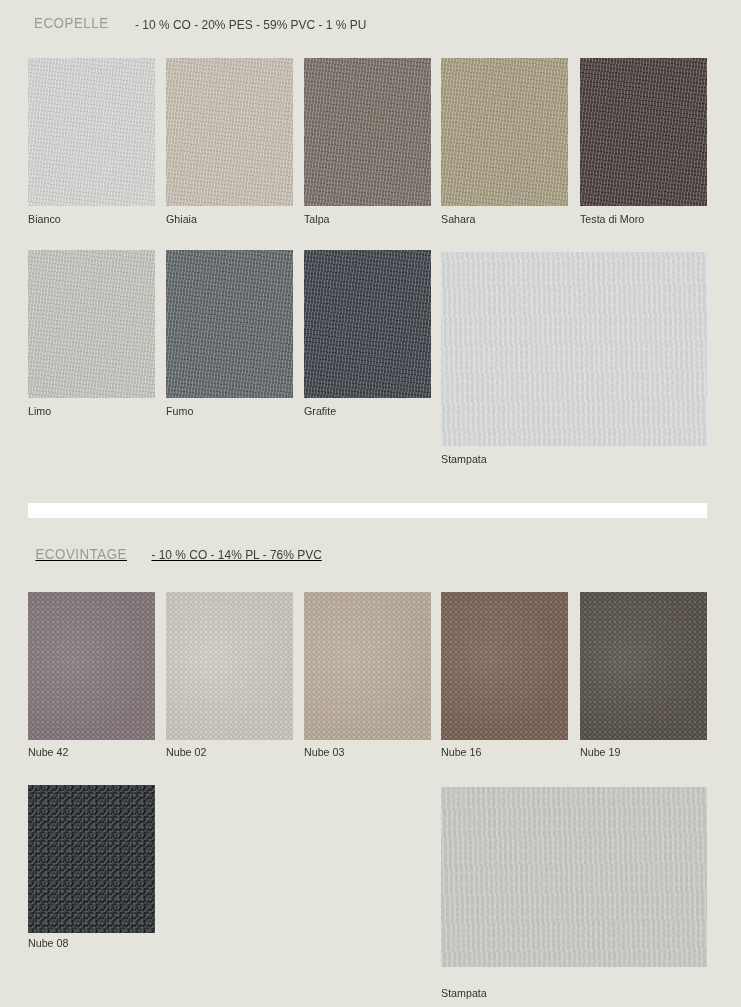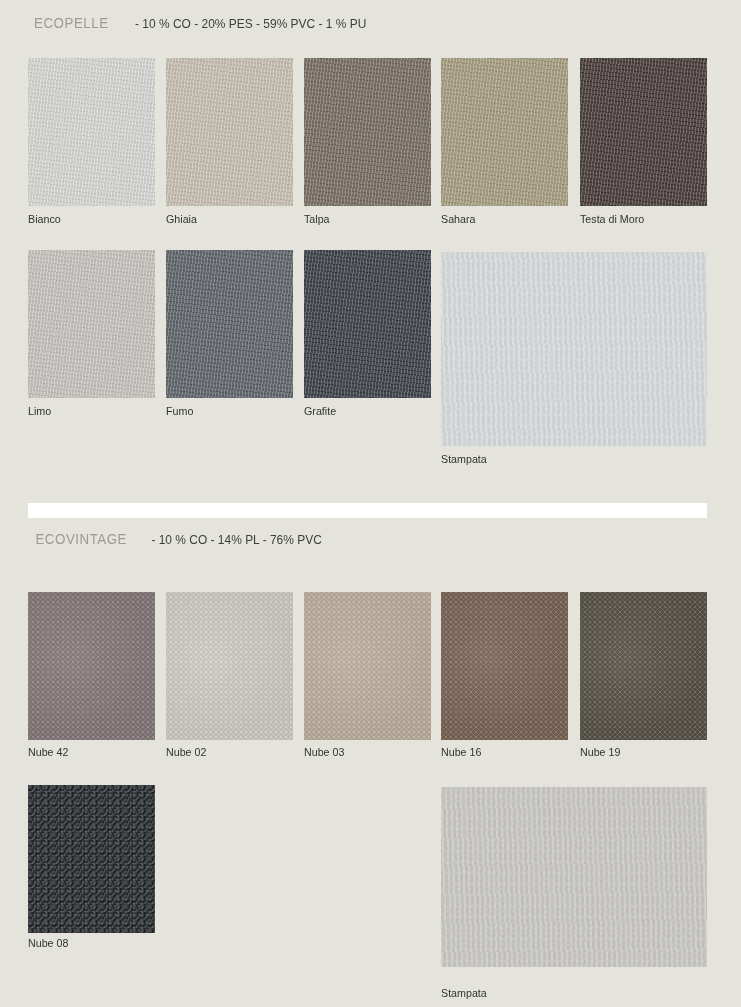--- a/index.html
+++ b/index.html
@@ -125,21 +125,21 @@
     width: 679px;
     height: 15px;
     background: #ffffff;
   }
 </style>
 </head>
 <body>
 
 <div class="page">
 
-  <div class="section-header" style="top:14px;">
+  <div class="section-header" style="top:14px;align-items:flex-end;">
     <span class="section-name">ECOPELLE</span>
     <span class="section-comp">- 10 % CO - 20% PES - 59% PVC - 1 % PU</span>
   </div>
 
 
   <div class="swatch grain-fine" style="left:28px;top:58px;width:127px;height:148px;">
     <div class="fill" style="background:#d5d5d3"></div>
   </div>
   <div class="swatch-label" style="left:28px;top:213px;">Bianco</div>
 
@@ -178,21 +178,21 @@
   </div>
   <div class="swatch-label" style="left:304px;top:405px;">Grafite</div>
 
   <div class="swatch grain-soft" style="left:441px;top:252px;width:266px;height:194px;">
     <div class="fill" style="background:#d7dadb"></div>
   </div>
   <div class="swatch-label" style="left:441px;top:453px;">Stampata</div>
 
   <div class="divider"></div>
 
-  <div class="section-header" style="top:530px;">
+  <div class="section-header" style="top:545px;text-decoration:underline;">
     <span class="section-name">ECOVINTAGE</span>
     <span class="section-comp">- 10 % CO - 14% PL - 76% PVC</span>
   </div>
 
   <div class="swatch grain-vint" style="left:28px;top:592px;width:127px;height:148px;">
     <div class="fill" style="background:#8a7d7f"></div>
   </div>
   <div class="swatch-label" style="left:28px;top:746px;">Nube 42</div>
 
   <div class="swatch grain-vint" style="left:166px;top:592px;width:127px;height:148px;">

